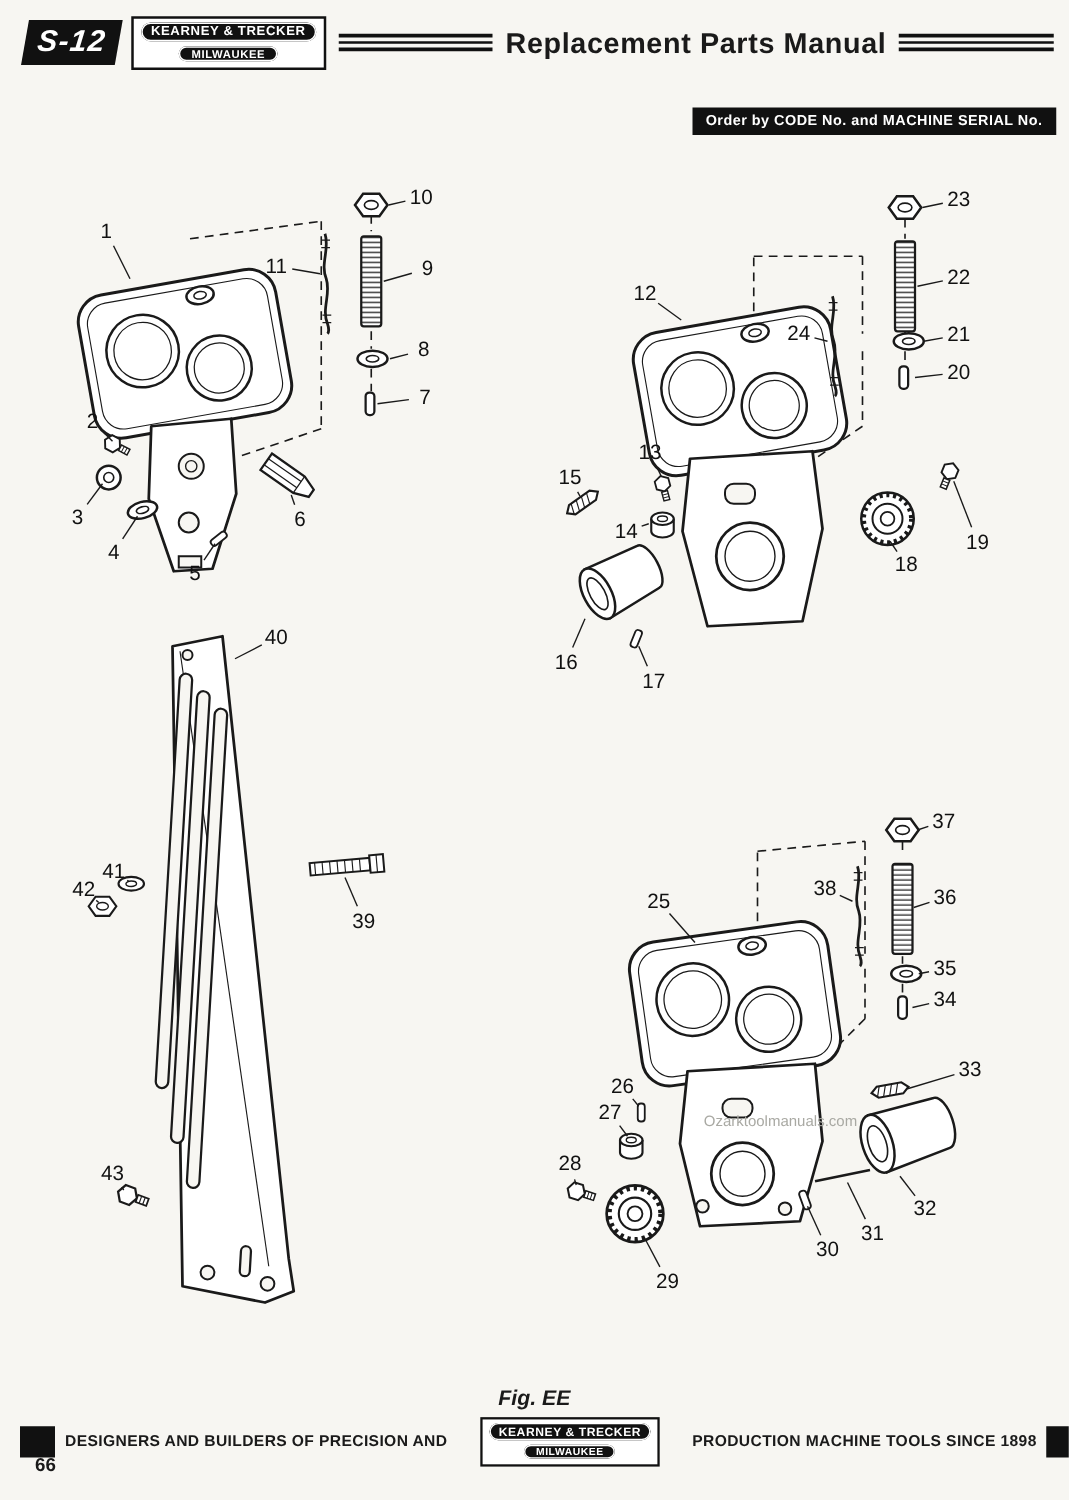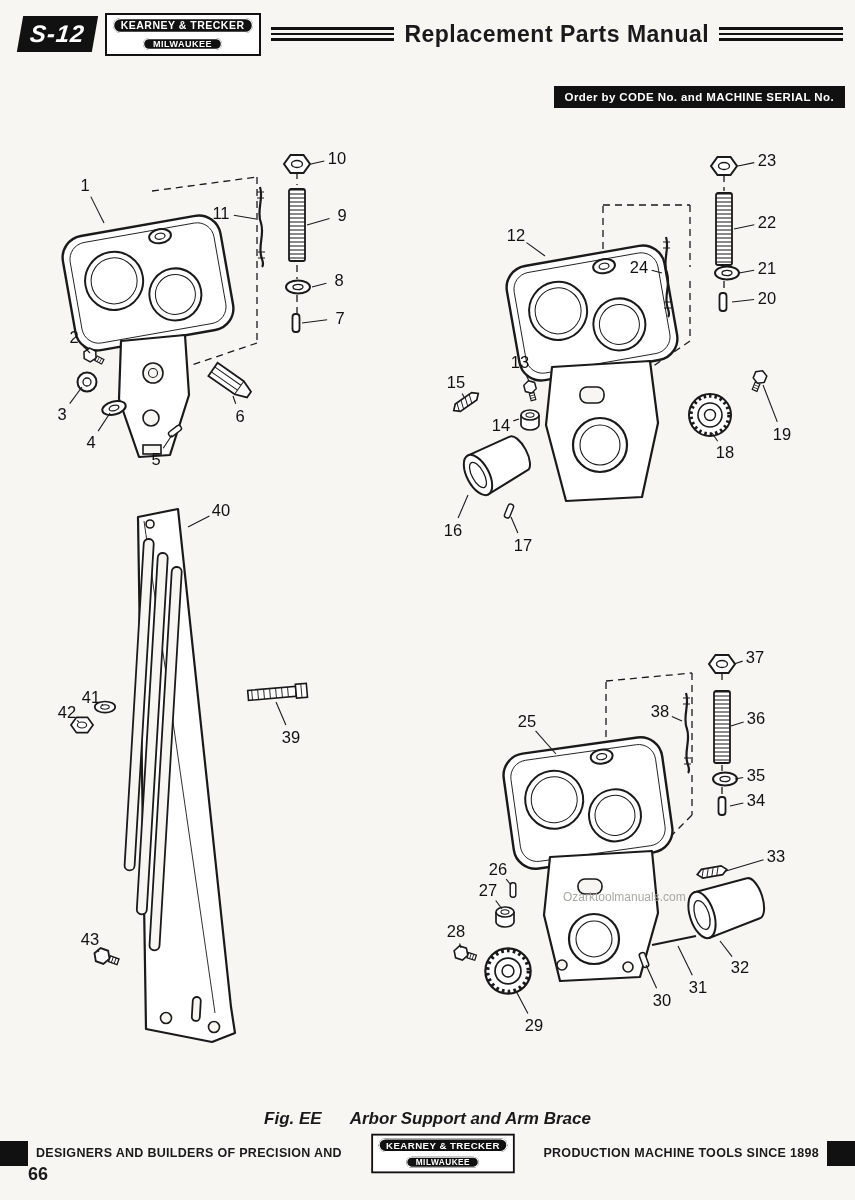--- a/index.html
+++ b/index.html
@@ -33,26 +33,26 @@
   .slot{fill:#f7f6f2;stroke:#1a1a1a;stroke-width:1.8;}
   .hole{fill:#f7f6f2;stroke:#1a1a1a;stroke-width:1.6;}
   .leader{stroke:#1a1a1a;stroke-width:1.1;}
   .callout-text{font-family:"Liberation Sans",sans-serif;font-size:16.5px;fill:#111;}
   .watermark{font-family:"Liberation Sans",sans-serif;font-size:12px;fill:#a9a9a3;}
   
   .caption{position:absolute;top:1109px;left:0;width:100%;display:flex;
     justify-content:center;gap:28px;font-size:17px;font-weight:bold;font-style:italic;}
   
   .footer{position:absolute;top:1136px;left:0;right:0;height:34px;
-    display:flex;align-items:center;gap:8px;}
+    display:flex;align-items:center;gap:8px;padding-left:16px;}
   .edge-bar{width:28px;height:25px;background:#111;flex:0 0 auto;}
   .footer-text{font-size:12.5px;font-weight:bold;letter-spacing:.3px;white-space:nowrap;}
   .footer .kt-logo{transform:scale(.92);margin:0 4px;}
   .footer-spacer{flex:1;}
-  .page-num{position:absolute;left:28px;top:1164px;font-size:18px;font-weight:bold;}
+  .page-num{position:absolute;left:28px;top:1164px;font-size:15px;font-weight:bold;}
 </style>
 </head>
 <body>
 
 <div class="header">
   <div class="s12-badge">
     <span>S-12</span>
   </div>
   <div class="kt-logo">
     <div class="kt-lozenge kt-line1">KEARNEY &amp; TRECKER</div>
@@ -326,21 +326,20 @@
         <line x1="76.98687663476588" y1="605.3223971956382" x2="79" y2="607" class="leader"></line>
         <text x="67" y="597" class="callout-text" text-anchor="middle" dominant-baseline="central">42</text>
         <line x1="97.39972972479401" y1="834.6884984913692" x2="99" y2="837" class="leader"></line>
         <text x="90" y="824" class="callout-text" text-anchor="middle" dominant-baseline="central">43</text>
       </g>
 </svg>
 </div>
 
 <div class="caption">
   <span>Fig. EE</span>
-  <span>Arbor Support and Arm Brace</span>
 </div>
 
 <div class="footer">
   <div class="edge-bar"></div>
   <div class="footer-text">DESIGNERS AND BUILDERS OF PRECISION AND</div>
   <div class="footer-spacer"></div>
   <div class="kt-logo">
     <div class="kt-lozenge kt-line1">KEARNEY &amp; TRECKER</div>
     <div class="kt-lozenge kt-line2">MILWAUKEE</div>
   </div>

